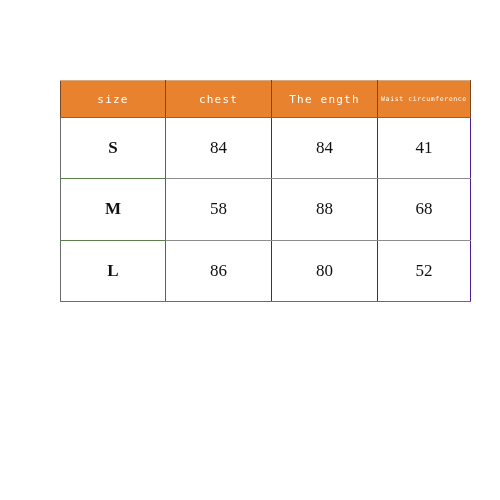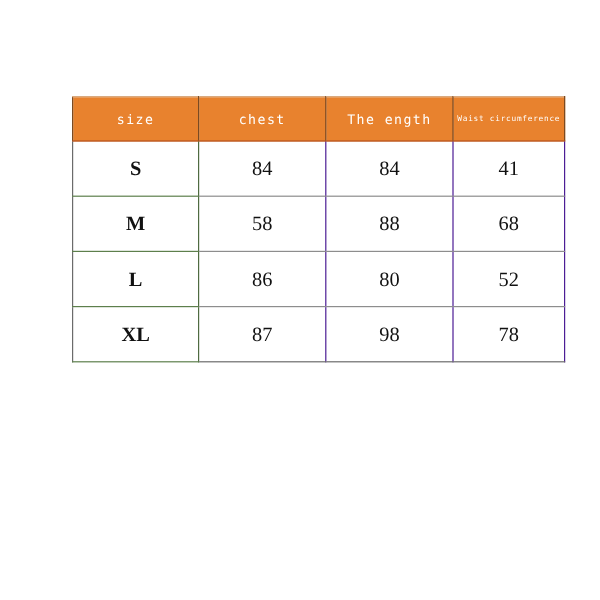--- a/index.html
+++ b/index.html
@@ -133,24 +133,18 @@
         <td>68</td>
       </tr>
 
       <tr class="data-row">
         <td class="size-cell">L</td>
         <td>86</td>
         <td>80</td>
         <td>52</td>
       </tr>
 
-      <tr class="data-row">
-        <td class="size-cell">XL</td>
-        <td>87</td>
-        <td>98</td>
-        <td>78</td>
-      </tr>
 
 
 
     </tbody>
   </table>
 </div>
 
 </body></html>

